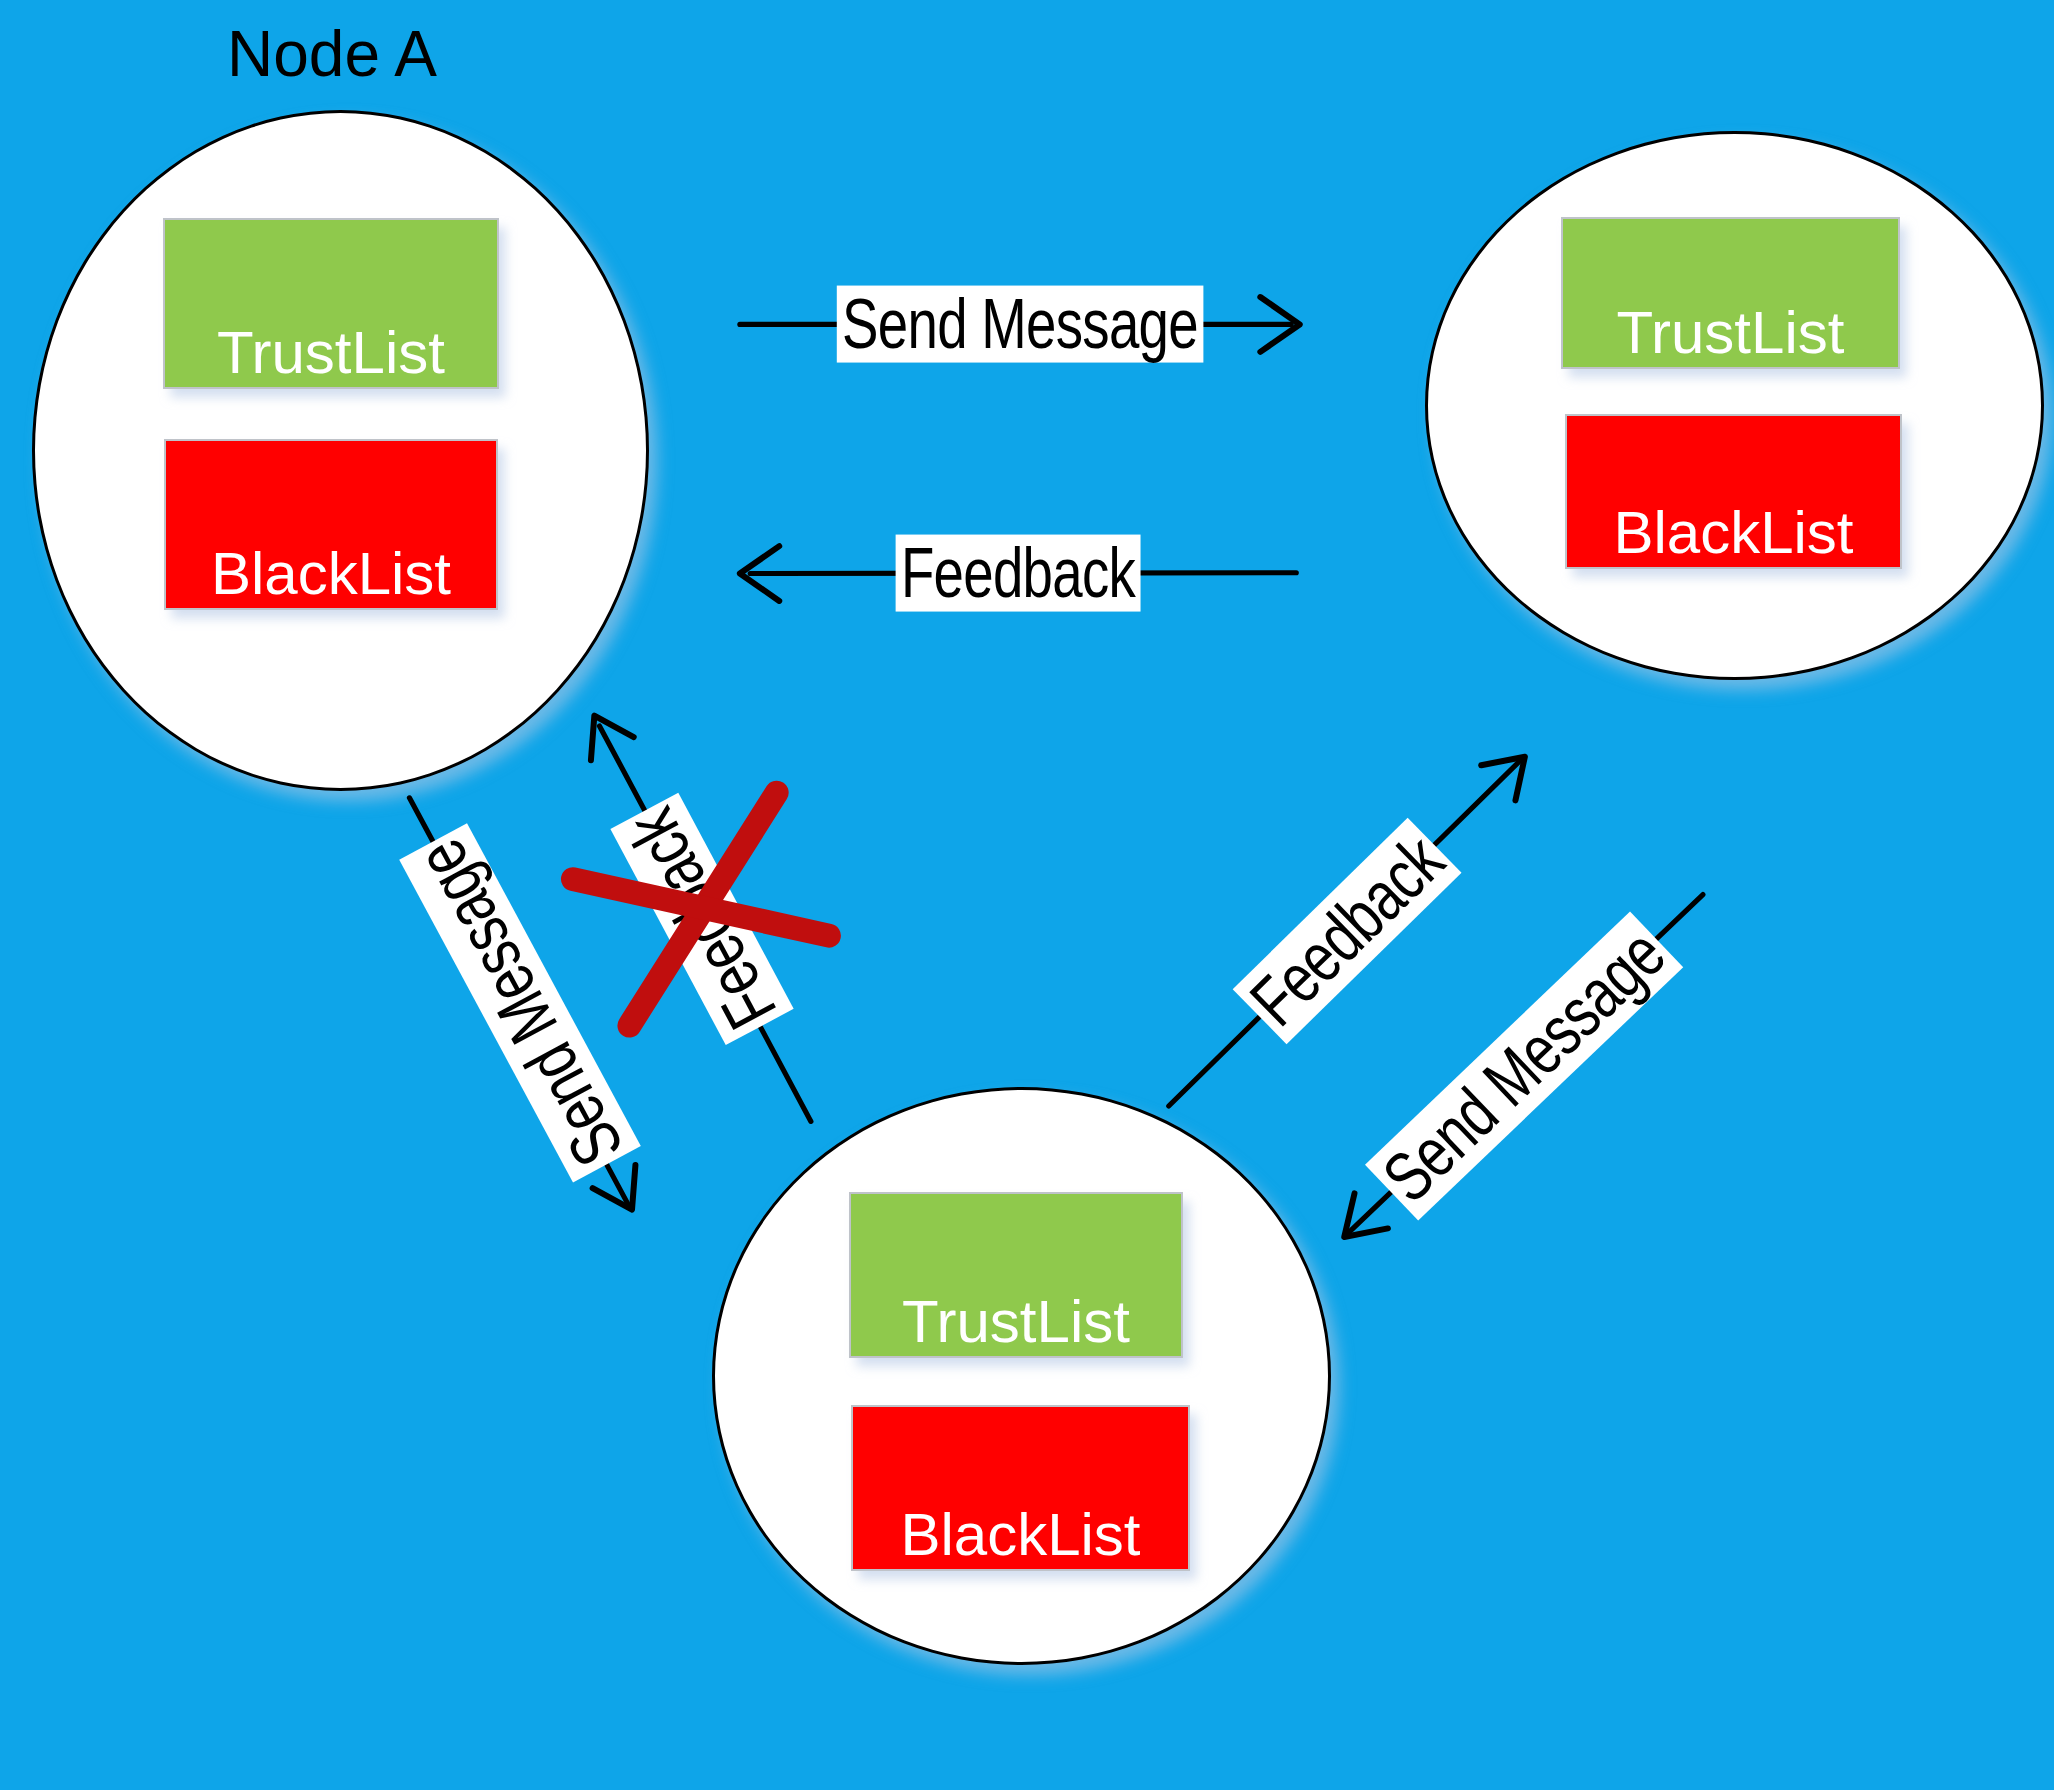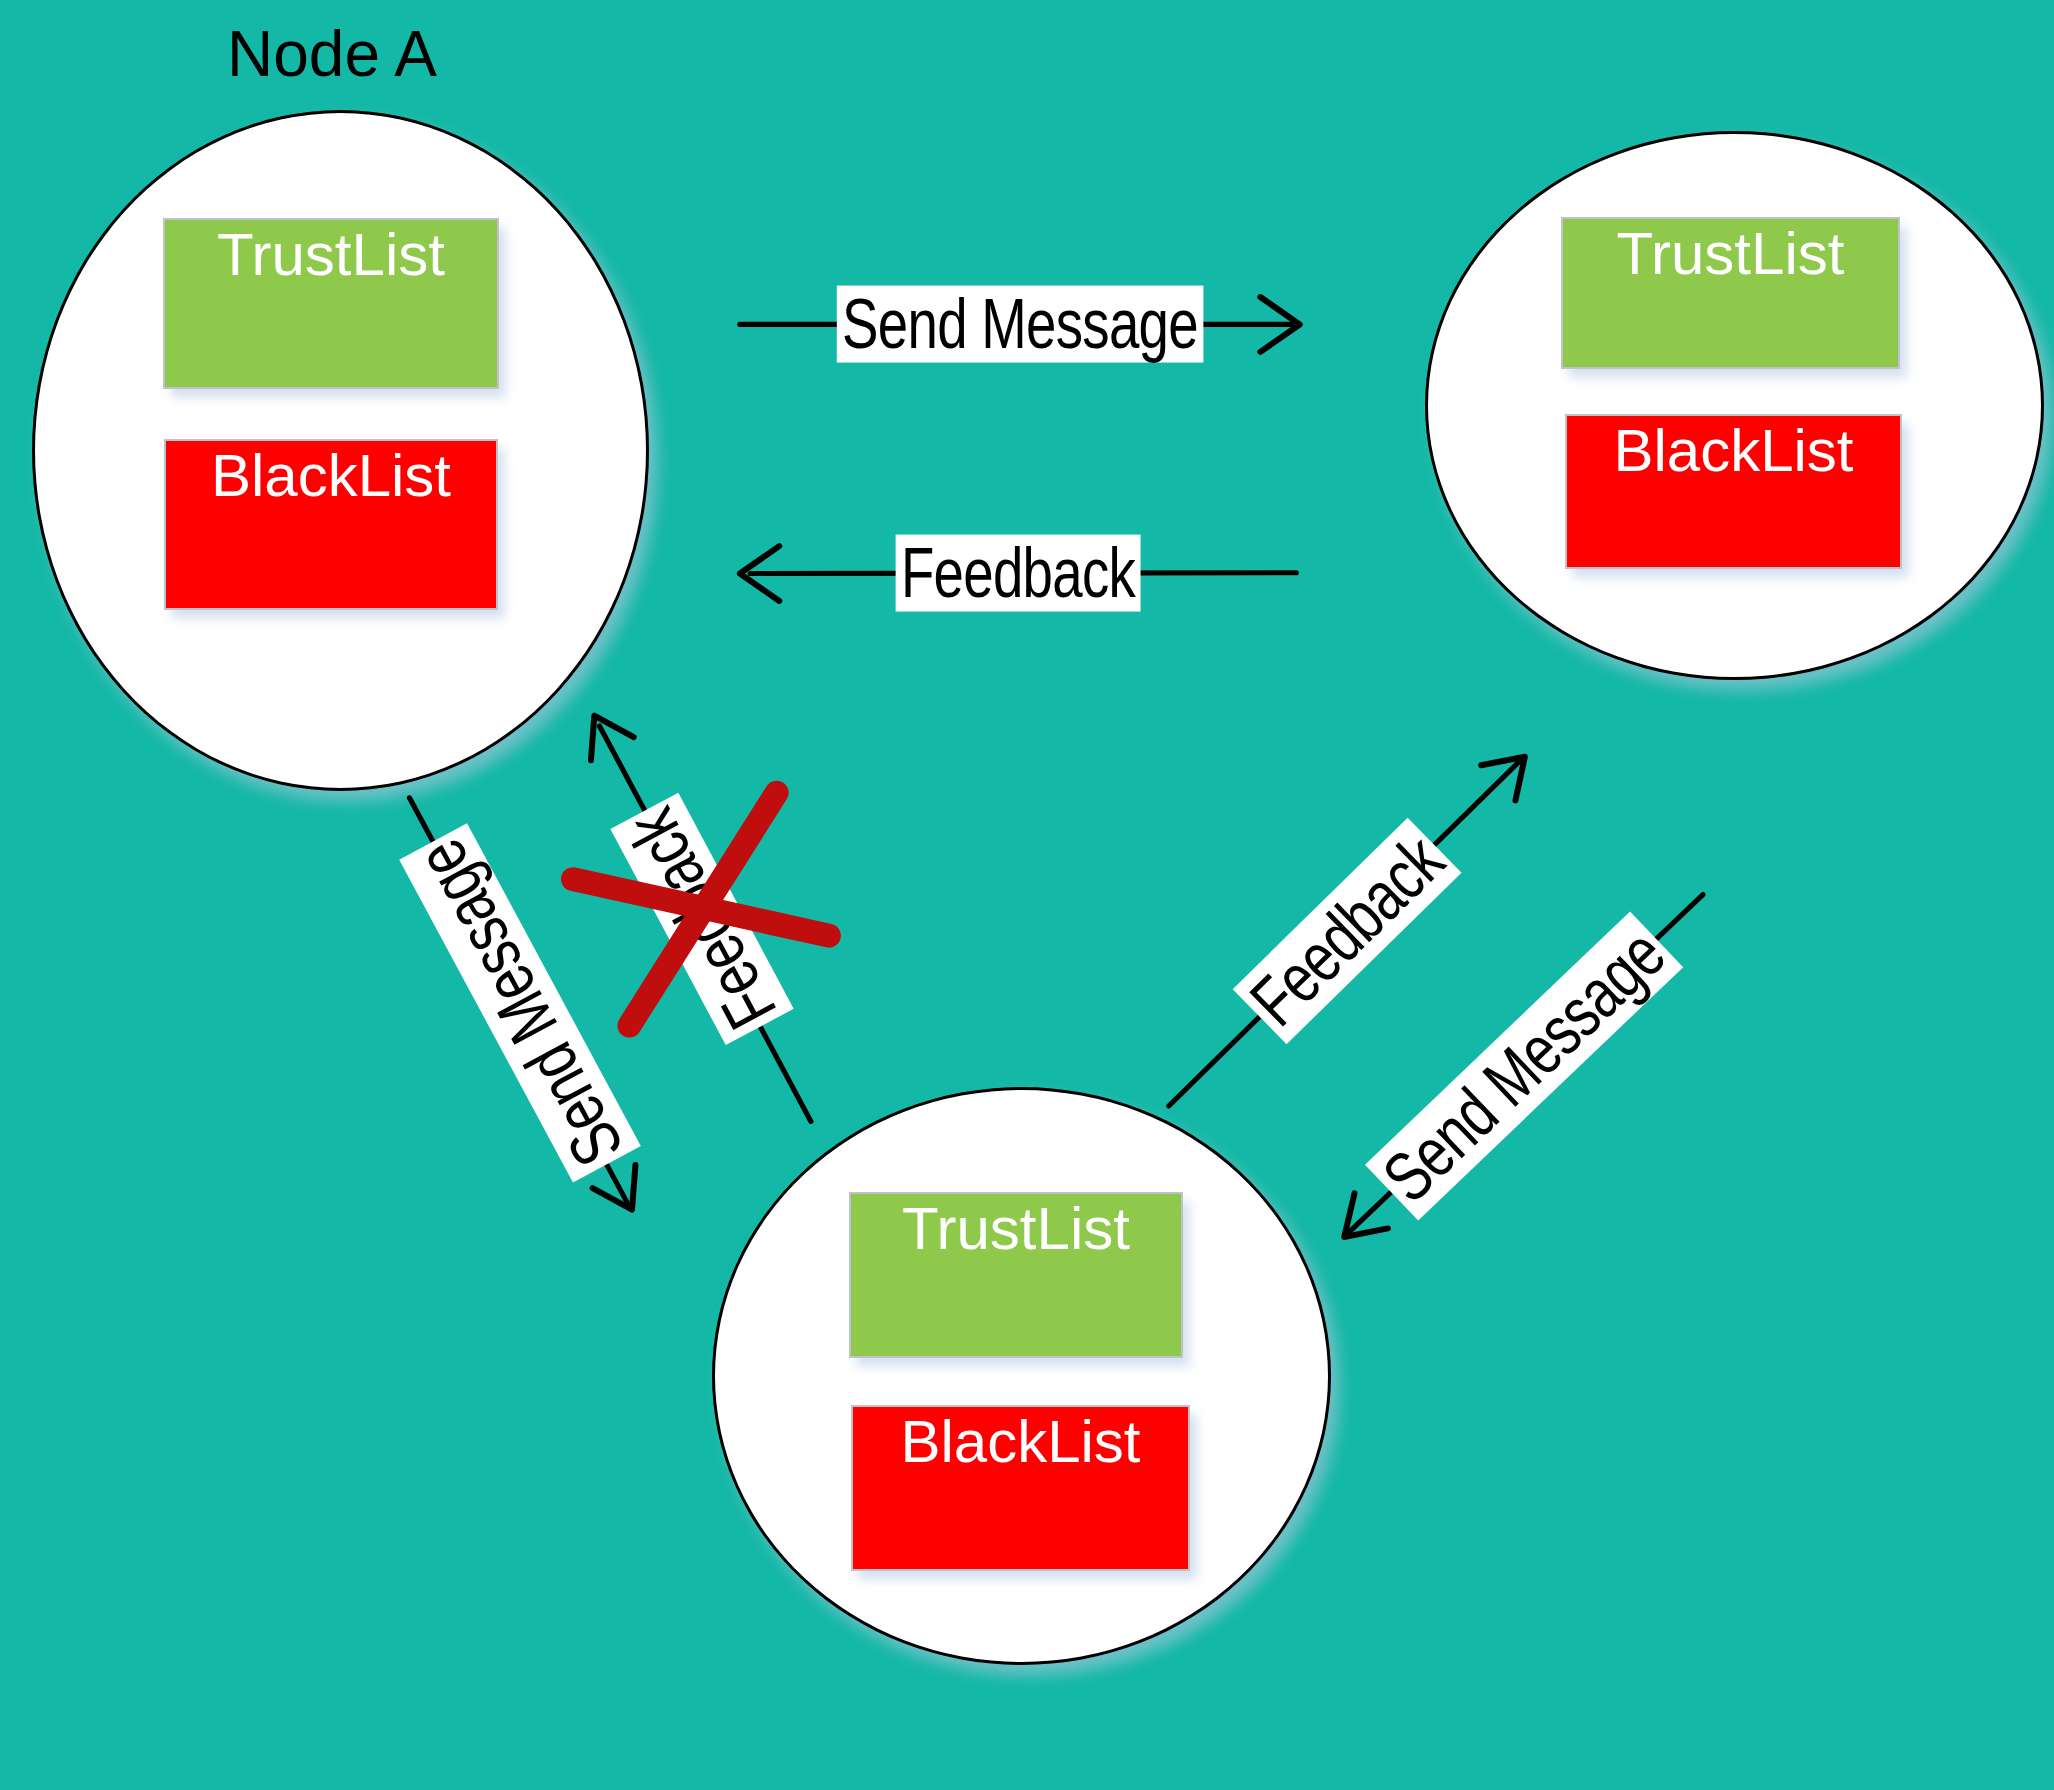--- a/index.html
+++ b/index.html
@@ -1,19 +1,19 @@
 <!DOCTYPE html>
 <html style="font-size:13.7px"><head>
 <meta charset="utf-8">
 <style>
   html,body{margin:0;padding:0;background:#ffffff;}
   #canvas{
     position:relative;
     width:2055px;height:1790px;
-    background:#14b8a6;
+    background:#0ea5e9;
     font-family:"Liberation Sans", sans-serif;
     overflow:hidden;
   }
   
   .node-circle{
     position:absolute;
     border:3.4px solid #000;
     border-radius:50%;
     background:#fff;
     box-shadow:8.6px 10.3px 15.4px rgba(183,202,230,0.55);
@@ -28,21 +28,21 @@
     transform:translateX(-50%);
     font-size:64px;line-height:1.1;color:#000;
     white-space:nowrap;z-index:2;
   }
   .title-a{left:332px; top:19px;}
   .title-b{left:1728px;top:43px;}
   .title-c{left:1021px;top:1671px;}
   
   .list-box{
     position:absolute;
-    display:flex;align-items:flex-start;justify-content:center;
+    display:flex;align-items:flex-end;justify-content:center;
     border:2.6px solid #bfc3c9;
     box-shadow:6.8px 8.6px 10.3px rgba(183,202,230,0.6);
     color:#fff;font-size:60px;white-space:nowrap;
     z-index:2;
   }
   .a-trust{left:163px; top:218px; width:332px;height:167px;}
   .a-black{left:164px; top:439px; width:330px;height:167px;}
   .b-trust{left:1561px;top:217px; width:335px;height:148px;}
   .b-black{left:1565px;top:414px; width:333px;height:151px;}
   .c-trust{left:849px; top:1192px;width:330px;height:162px;}

